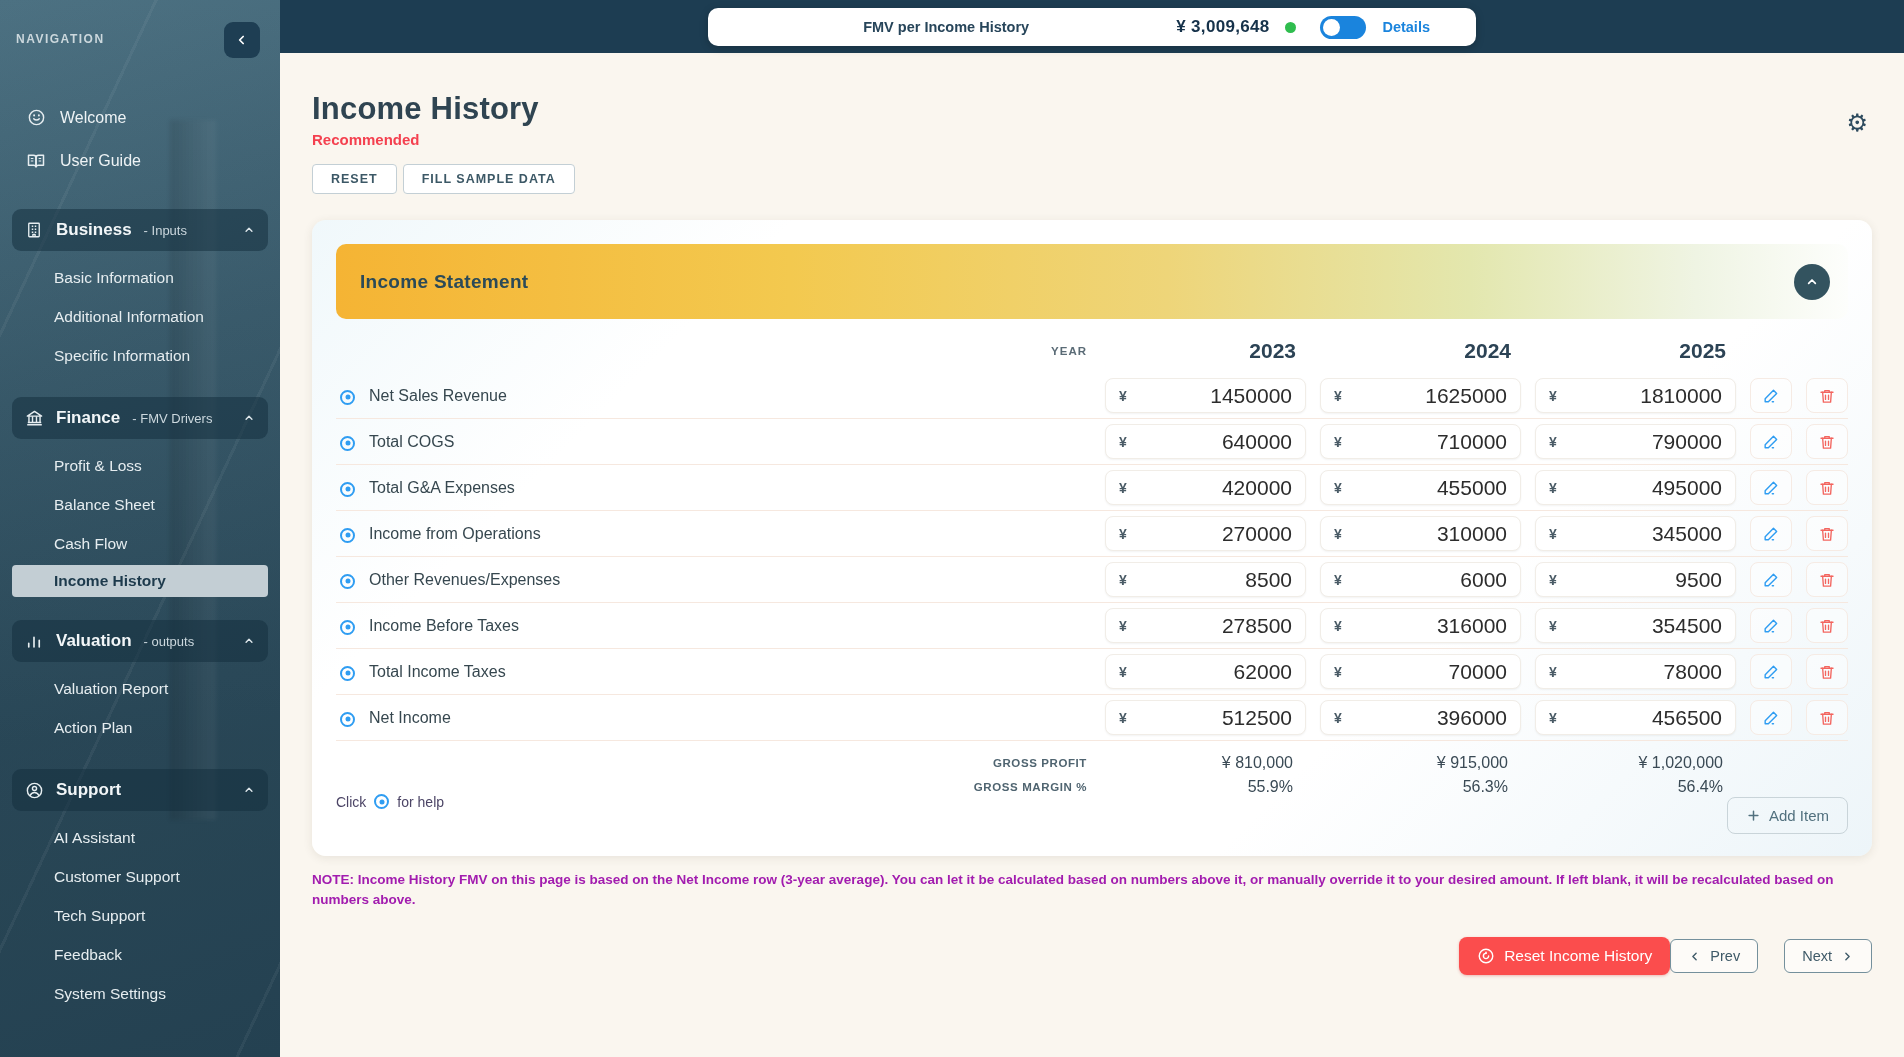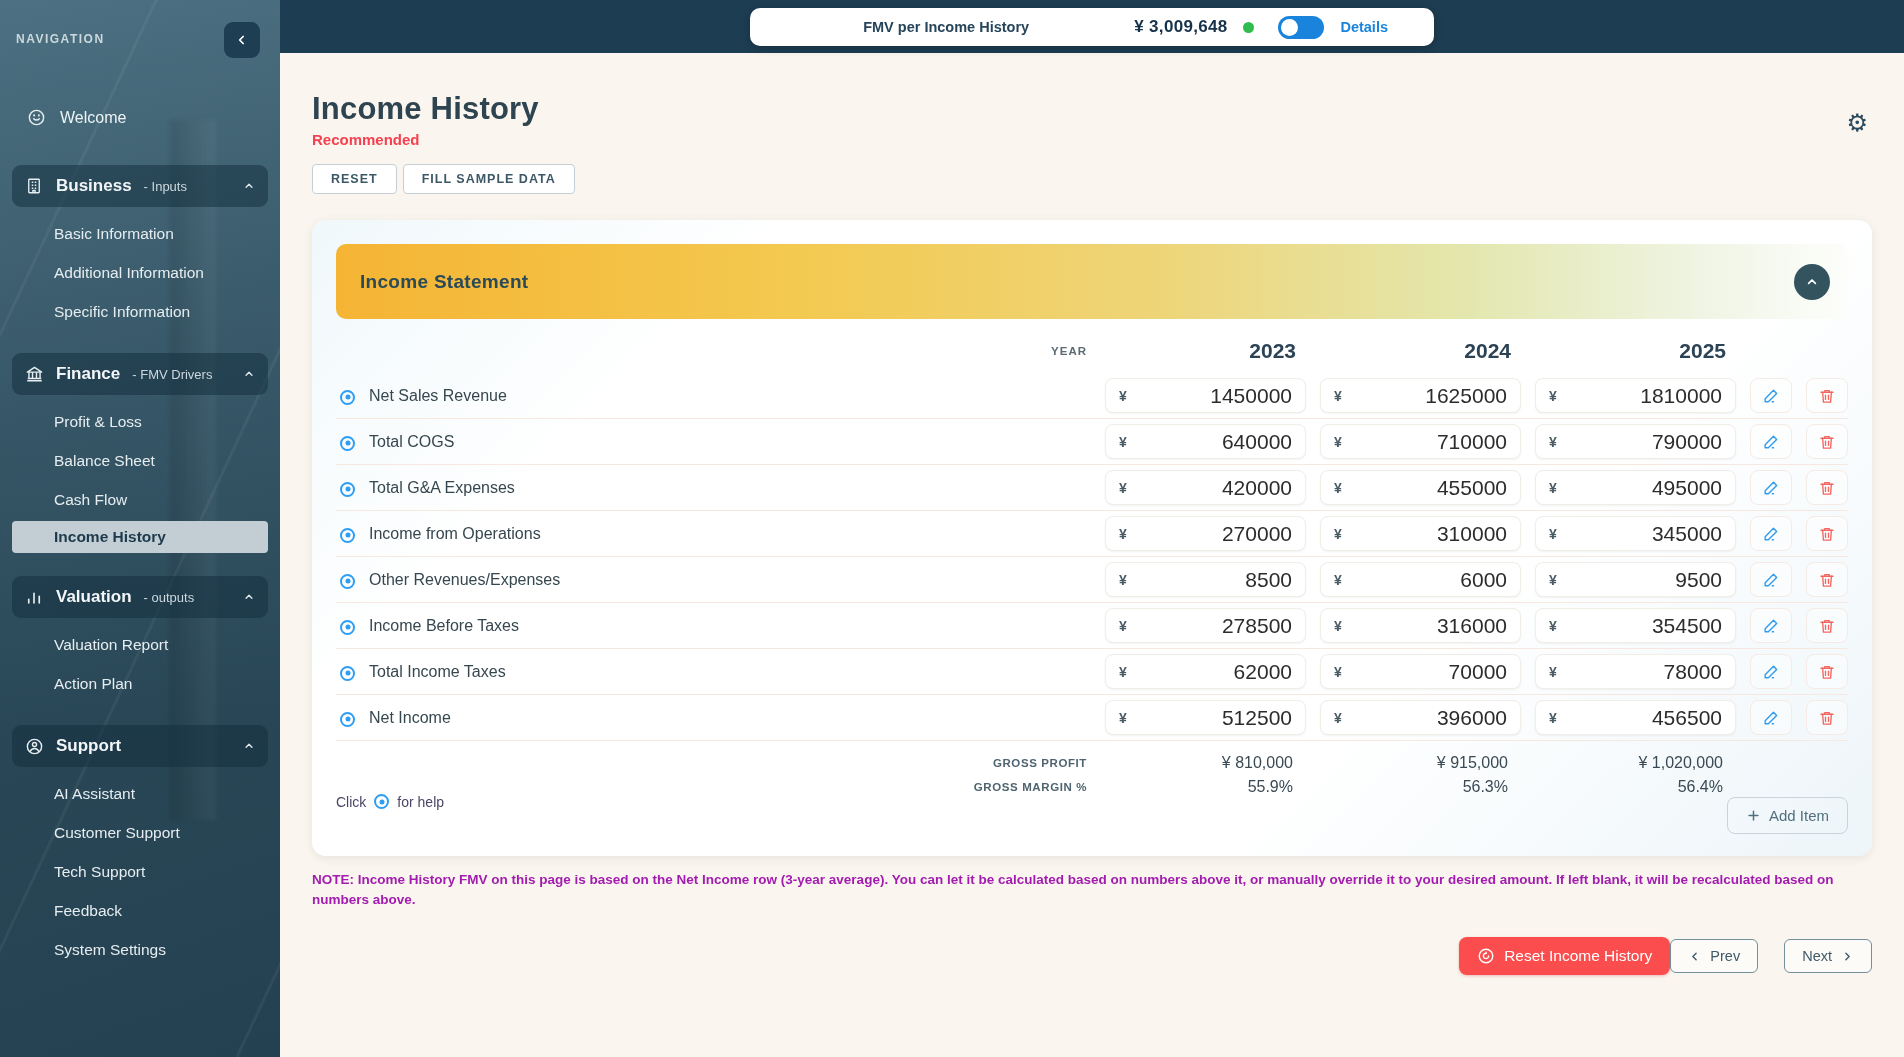--- a/index.html
+++ b/index.html
@@ -32,21 +32,21 @@
   .s-chev { margin-left:auto; display:flex; color:#dfe8ec; }
   .section-items { padding:2px 0 10px 0; }
   .nav-item { font-size:15.5px; color:#e6edf0; padding:9px 14px 9px 42px; cursor:pointer; border-radius:4px; margin:3px 0; }
   .nav-item.active { background:#c3ced4; color:#1d3a4c; font-weight:600; padding-top:7px; padding-bottom:7px; }
   .s-icon, .t-icon { display:flex; align-items:center; justify-content:center; width:20px; color:#e7eef1; }
   .s-icon svg, .t-icon svg, .s-chev svg { display:block; }
 
   
   .main { flex:1; display:flex; flex-direction:column; height:100%; }
   .topbar { height:53px; flex:0 0 53px; background:#1d3d52; display:flex; justify-content:center; }
-  .fmv-pill { margin-top:8px; width:684px; height:38px; background:#ffffff; border-radius:10px;
+  .fmv-pill { margin-top:8px; width:768px; height:38px; background:#ffffff; border-radius:10px;
     box-shadow:0 2px 8px rgba(0,0,0,.22); display:flex; align-items:center; padding:0 46px 0 24px; gap:16px; }
   .fmv-label { flex:1; text-align:center; font-size:14.5px; font-weight:600; color:#27455a; }
   .fmv-value { font-size:17px; font-weight:800; color:#16324a; letter-spacing:.3px; }
   .green-dot { width:11px; height:11px; border-radius:50%; background:#2fbd4e; flex:0 0 11px; }
   .toggle { width:46px; height:23px; background:#1a84dd; border-radius:12px; position:relative; cursor:pointer; flex:0 0 46px; margin-left:8px; }
   .toggle .knob { position:absolute; left:3px; top:3px; width:17px; height:17px; background:#fff; border-radius:50%; }
   .details-label { font-size:14.5px; font-weight:700; color:#1a84dd; }
 
   .content { flex:1; padding:0 32px; position:relative; }
   .page-head { margin-top:38px; position:relative; }
@@ -121,20 +121,30 @@
     <span class="t-icon">
               <svg width="19" height="19" viewBox="0 0 24 24" fill="none" stroke="currentColor" stroke-width="1.8" stroke-linecap="round">
                 <circle cx="12" cy="12" r="9"></circle>
                 <path d="M8.5 13.5a4.5 4.5 0 0 0 7 0"></path>
                 <path d="M9 9.2v.2M15 9.2v.2" stroke-width="2.4"></path>
               </svg>
             </span>
     <span class="t-label">Welcome</span>
   </div>
 
+  <div class="nav-top-item">
+    <span class="t-icon">
+              <svg width="20" height="20" viewBox="0 0 24 24" fill="none" stroke="currentColor" stroke-width="1.8" stroke-linejoin="round">
+                <path d="M3 5h6a3 3 0 0 1 3 3v11a3 3 0 0 0-3-2H3V5z"></path>
+                <path d="M21 5h-6a3 3 0 0 0-3 3v11a3 3 0 0 1 3-2h6V5z"></path>
+                <path d="M5.8 9h3M5.8 12h3M15.2 9h3M15.2 12h3" stroke-width="1.3"></path>
+              </svg>
+            </span>
+    <span class="t-label">User Guide</span>
+  </div>
 </div>
       <div class="sections">
   <div class="nav-section">
     <div class="section-header">
       <span class="s-icon">
                 <svg width="18" height="18" viewBox="0 0 24 24" fill="none" stroke="currentColor" stroke-width="1.8" stroke-linejoin="round">
                   <rect x="5" y="3" width="14" height="18" rx="1"></rect>
                   <path d="M9 7h2M13 7h2M9 11h2M13 11h2M9 15h2M13 15h2M10.5 21v-3h3v3"></path>
                 </svg>
               </span>

